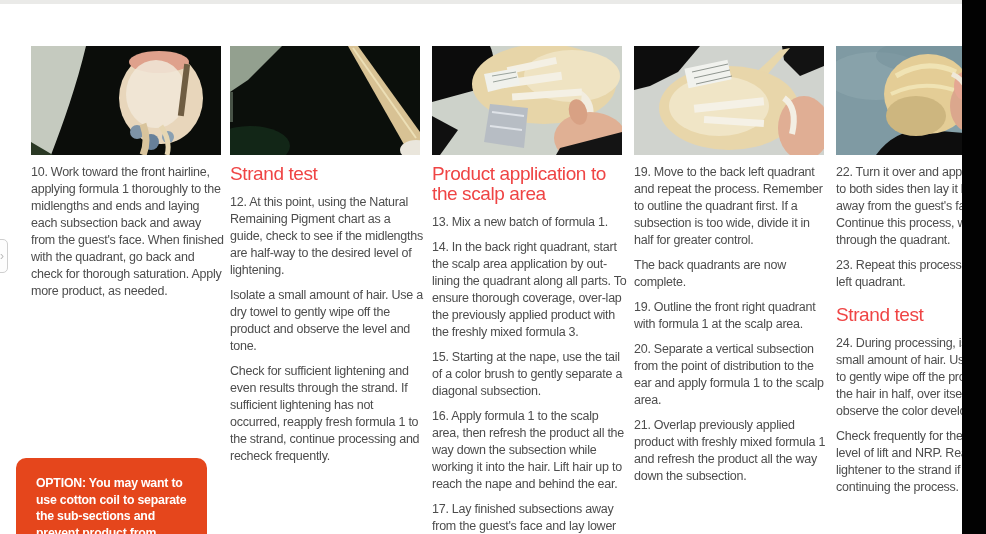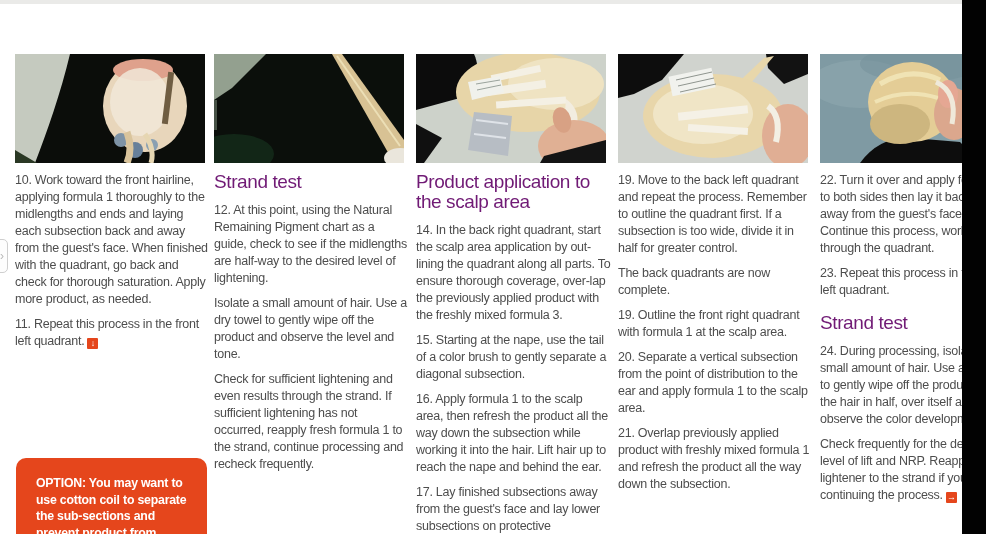--- a/index.html
+++ b/index.html
@@ -1,28 +1,28 @@
 <!DOCTYPE html>
 <html><head>
 <meta charset="utf-8">
 <style>
   html,body{margin:0;padding:0;background:#fff;}
   .page{position:relative;width:986px;height:534px;background:#ffffff;overflow:hidden;
         font-family:"Liberation Sans",sans-serif;}
   .topbar{position:absolute;left:0;top:0;width:986px;height:4px;background:#eaeae8;}
   .rightbar{position:absolute;left:962px;top:0;width:24px;height:534px;background:#020202;z-index:40;}
 
-  .col{position:absolute;top:12px;width:196px;}
+  .col{position:absolute;top:4px;width:196px;margin-left:16px;}
   .col-1{left:15px;} .col-2{left:214px;} .col-3{left:416px;} .col-4{left:618px;} .col-5{left:820px;}
 
   .photo{display:block;margin-top:42px;width:190px;height:109px;}
 
   .coltext{margin-top:9px;}
   .coltext p{margin:0 0 8px 0;font-size:12.5px;line-height:17px;color:#4d4d4d;letter-spacing:-0.25px;}
-  h2.sect{font-size:19px;line-height:20px;font-weight:400;color:#701a75;letter-spacing:-0.4px;margin:6px 0 10px 0;}
+  h2.sect{font-size:19px;line-height:20px;font-weight:400;color:#ef4444;letter-spacing:-0.4px;margin:6px 0 10px 0;}
   .col-5 h2.sect{margin:14px 0 10px 0;}
 
   .flag{display:inline-block;width:11px;height:11px;background:#e5461c;color:#ffffff;
         font-size:9px;line-height:11px;text-align:center;font-weight:bold;border-radius:1px;
         vertical-align:-1px;margin-left:3px;}
 
   .option-box{position:absolute;left:16px;top:458px;width:191px;height:86px;box-sizing:border-box;
         background:#e5461c;border-radius:10px;padding:17px 10px 0 20px;z-index:10;}
   .option-box p{margin:0;color:#ffffff;font-size:12.3px;font-weight:bold;line-height:16.5px;letter-spacing:-0.2px;}
 
@@ -46,21 +46,20 @@
       <ellipse cx="125" cy="48" rx="30" ry="34" fill="#f1e8d8" opacity="0.85"></ellipse>
       <rect x="150" y="18" width="6" height="52" fill="#6f5d42" transform="rotate(7 153 44)"></rect>
       <circle cx="106" cy="86" r="7" fill="#7e93a6"></circle>
       <circle cx="120" cy="96" r="8" fill="#67809a"></circle>
       <circle cx="137" cy="91" r="6" fill="#8aa0b2"></circle>
       <path d="M112,78 Q118,95 112,109" stroke="#d9c49c" stroke-width="7" fill="none"></path>
       <path d="M130,80 Q140,95 136,109" stroke="#e6d6b2" stroke-width="5" fill="none"></path>
     </svg>
     <div class="coltext">
       <p>10. Work toward the front hairline, applying formula 1 thoroughly to the midlengths and ends and laying each subsection back and away from the guest's face. When finished with the quadrant, go back and check for thorough saturation. Apply more product, as needed.</p>
-      <p><span>11. Repeat this process in the front left quadrant.</span><span class="flag">↓</span></p>
     </div>
   </div>
 
   <div class="col col-2">
     <svg class="photo" viewBox="0 0 190 109">
       <rect width="190" height="109" fill="#0b0f0b"></rect>
       <polygon points="0,0 52,0 18,34 0,46" fill="#93a08f"></polygon>
       <rect x="0" y="46" width="3" height="30" fill="#6f7f6e" opacity="0.6"></rect>
       <ellipse cx="20" cy="100" rx="40" ry="20" fill="#16301c" opacity="0.7"></ellipse>
       <polygon points="118,0 128,0 190,86 190,102 176,102" fill="#d8c294"></polygon>
@@ -91,20 +90,21 @@
       <polygon points="58,58 96,62 92,102 52,96" fill="#b7bdc4"></polygon>
       <line x1="60" y1="66" x2="92" y2="70" stroke="#dfe3e8" stroke-width="2"></line>
       <line x1="58" y1="80" x2="90" y2="84" stroke="#dfe3e8" stroke-width="2"></line>
       <path d="M150,45 Q166,56 160,78 L148,70 Z" fill="#f2ede0"></path>
       <ellipse cx="158" cy="92" rx="36" ry="26" fill="#e0b094"></ellipse>
       <ellipse cx="146" cy="66" rx="9" ry="13" fill="#d8a184" transform="rotate(-15 146 66)"></ellipse>
       <polygon points="128,102 190,86 190,109 124,109" fill="#141414"></polygon>
     </svg>
     <div class="coltext">
       <h2 class="sect">Product application to the scalp area</h2>
+      <p>13. Mix a new batch of formula 1.</p>
       <p>14. In the back right quadrant, start the scalp area application by out-lining the quadrant along all parts. To ensure thorough coverage, over-lap the previously applied product with the freshly mixed formula 3.</p>
       <p>15. Starting at the nape, use the tail of a color brush to gently separate a diagonal subsection.</p>
       <p>16. Apply formula 1 to the scalp area, then refresh the product all the way down the subsection while working it into the hair. Lift hair up to reach the nape and behind the ear.</p>
       <p>17. Lay finished subsections away from the guest's face and lay lower subsections on protective</p>
     </div>
   </div>
 
   <div class="col col-4">
     <svg class="photo" viewBox="0 0 190 109">
       <rect width="190" height="109" fill="#d0d3ce"></rect>

